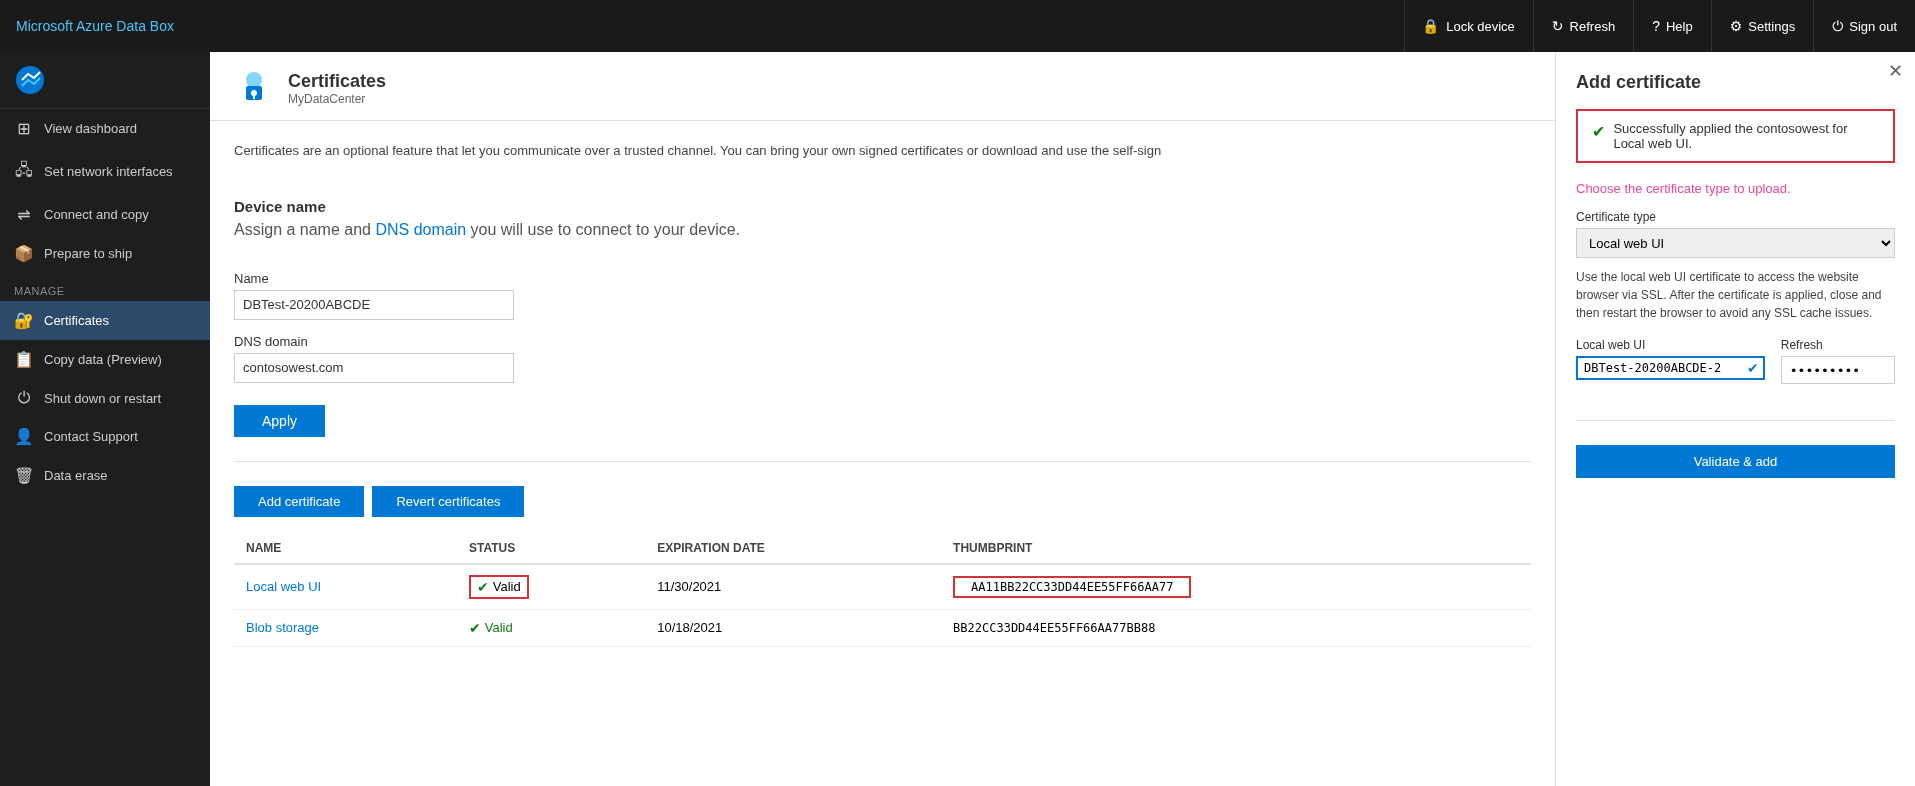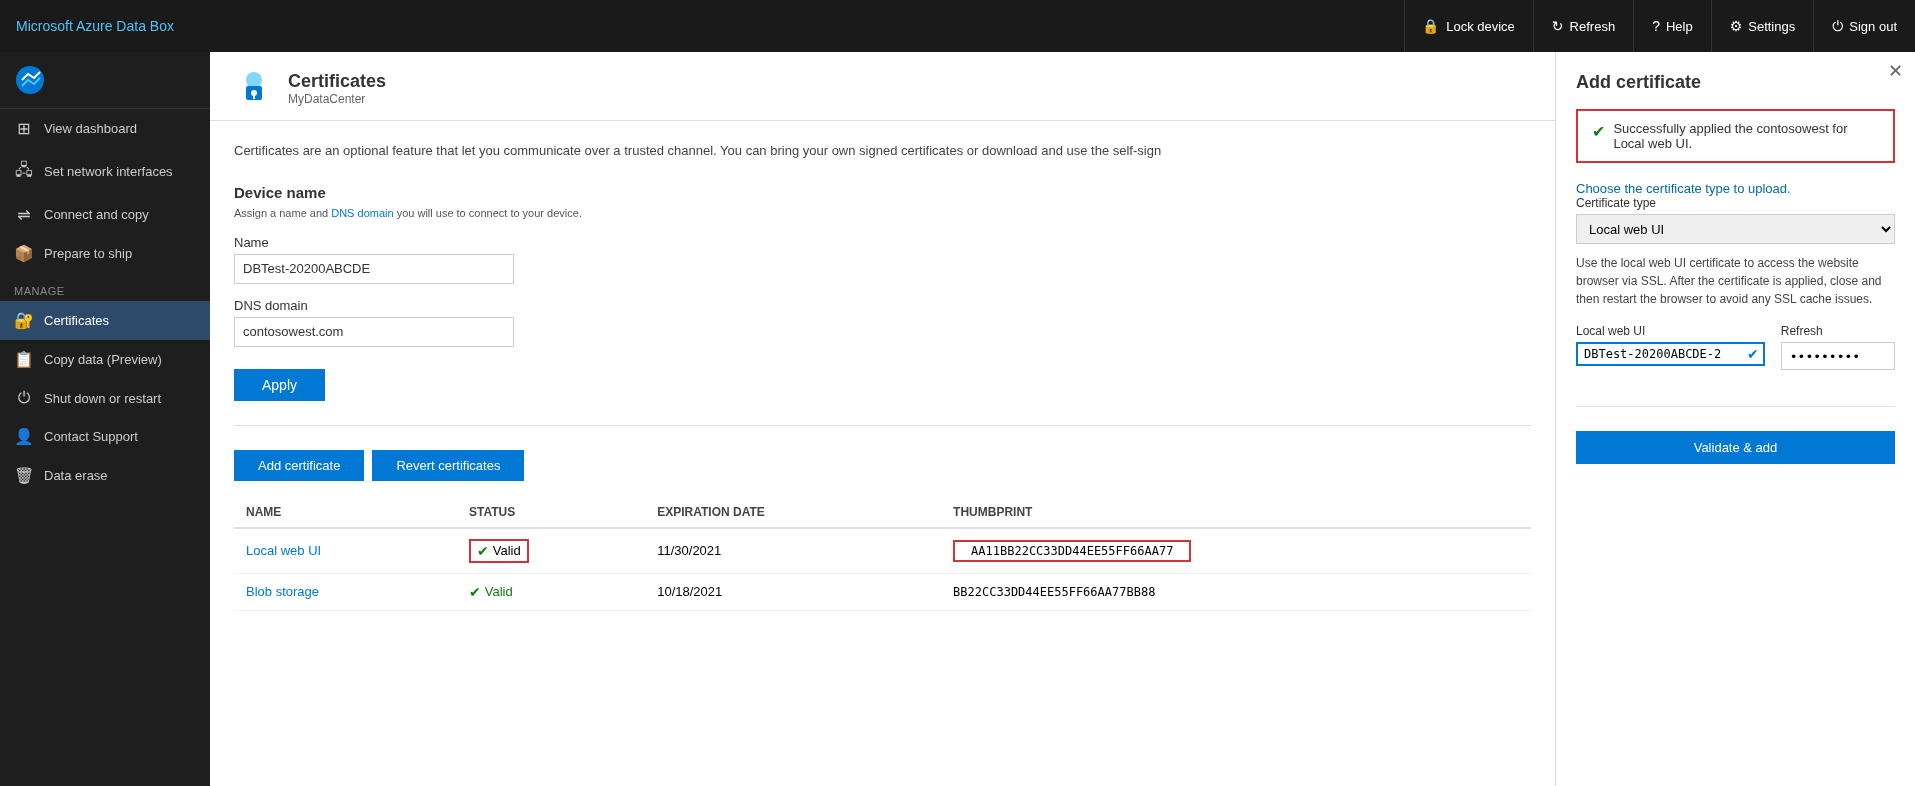--- a/index.html
+++ b/index.html
@@ -105,27 +105,27 @@
       width: 40px;
       height: 40px;
     }
     .page-header-title { font-size: 18px; font-weight: 600; color: #333; }
     .page-header-subtitle { font-size: 12px; color: #666; }
 
     .page-content { padding: 20px 24px; }
 
     .page-description {
       color: #444;
-      margin-bottom: 23px;
+      margin-bottom: 37px;
       font-size: 13px;
       line-height: 1.5;
     }
 
     .section-title { font-size: 15px; font-weight: 600; color: #333; margin-bottom: 6px; }
-    .section-subtitle { color: #555; margin-bottom: 16px; font-size: 11px; }
+    .section-subtitle { color: #555; margin-bottom: 32px; font-size: 16px; }
     .section-subtitle a { color: #0078d4; text-decoration: none; }
 
     .form-field { margin-bottom: 14px; }
     .form-label { font-size: 13px; color: #333; margin-bottom: 4px; }
     .form-input {
       width: 280px;
       height: 30px;
       padding: 4px 8px;
       border: 1px solid #ccc;
       font-size: 13px;
@@ -229,21 +229,21 @@
       padding: 10px 14px;
       display: flex;
       align-items: flex-start;
       gap: 8px;
       margin-bottom: 18px;
       font-size: 13px;
       color: #333;
     }
     .success-icon { color: #107c10; font-size: 16px; flex-shrink: 0; margin-top: 1px; }
 
-    .panel-desc { font-size: 13px; color: #0369a1; }
+    .panel-desc { font-size: 13px; color: #ec4899; margin-bottom: 14px; }
 
     .panel-field-label { font-size: 12px; color: #333; margin-bottom: 4px; font-weight: 500; }
     .panel-select {
       width: 100%;
       height: 30px;
       border: 1px solid #ccc;
       padding: 4px 8px;
       font-size: 13px;
       margin-bottom: 10px;
       outline: none;

